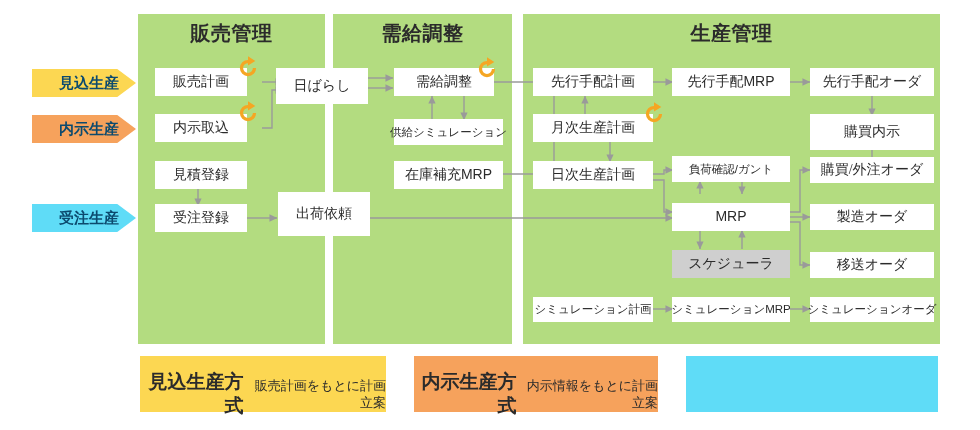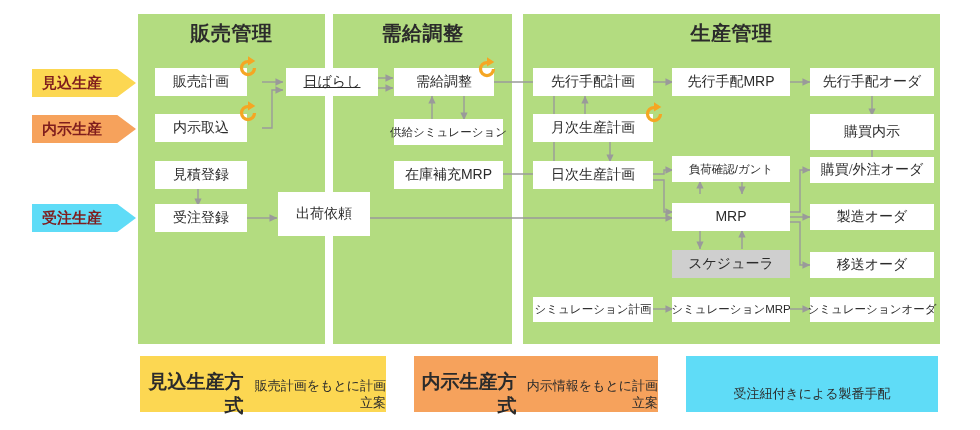--- a/index.html
+++ b/index.html
@@ -53,26 +53,26 @@
     white-space: nowrap;
   }
   .node.small { font-size: 11.5px; }
   .node.gray { background: #cfcfcf; }
 
   
   .cat {
     position: absolute;
     display: flex;
     align-items: center;
-    justify-content: flex-start;
+    justify-content: center;
     padding-left: 10px;
     box-sizing: border-box;
     font-size: 15px;
     font-weight: bold;
-    color: #7f1d1d;
+    color: #0c4a6e;
     clip-path: polygon(0 0, 82% 0, 100% 50%, 82% 100%, 0 100%);
     white-space: nowrap;
   }
 
   
   .legend {
     position: absolute;
     box-sizing: border-box;
     display: flex;
     align-items: center;
@@ -194,21 +194,21 @@
   <div class="cat" style="left:32px; top:115px; width:104px; height:28px; background:#f6a25c;">
     <span>内示生産</span>
   </div>
   <div class="cat" style="left:32px; top:204px; width:104px; height:28px; background:#5fdcf7;">
     <span>受注生産</span>
   </div>
 
   <div class="node" style="left:155px; top:68px; width:92px; height:28px;">
     <span>販売計画</span>
   </div>
-  <div class="node" style="left:286px; top:68px; width:92px; height:28px;text-decoration:underline;">
+  <div class="node" style="left:276px; top:68px; width:92px; height:36px;">
     <span>日ばらし</span>
   </div>
   <div class="node" style="left:155px; top:114px; width:92px; height:28px;">
     <span>内示取込</span>
   </div>
   <div class="node" style="left:155px; top:161px; width:92px; height:28px;">
     <span>見積登録</span>
   </div>
   <div class="node" style="left:155px; top:204px; width:92px; height:28px;">
     <span>受注登録</span>
@@ -307,16 +307,15 @@
     <div class="legend-title">見込生産方式</div>
     <div class="legend-sub">販売計画をもとに計画立案</div>
   </div>
 
   <div class="legend" style="left:414px; top:356px; width:244px; height:56px; background:#f6a25c;">
     <div class="legend-title">内示生産方式</div>
     <div class="legend-sub">内示情報をもとに計画立案</div>
   </div>
 
   <div class="legend" style="left:686px; top:356px; width:252px; height:56px; background:#5fdcf7;">
-    <div class="legend-sub">受注紐付きによる製番手配</div>
   </div>
 
 </div>
 
 </body></html>

